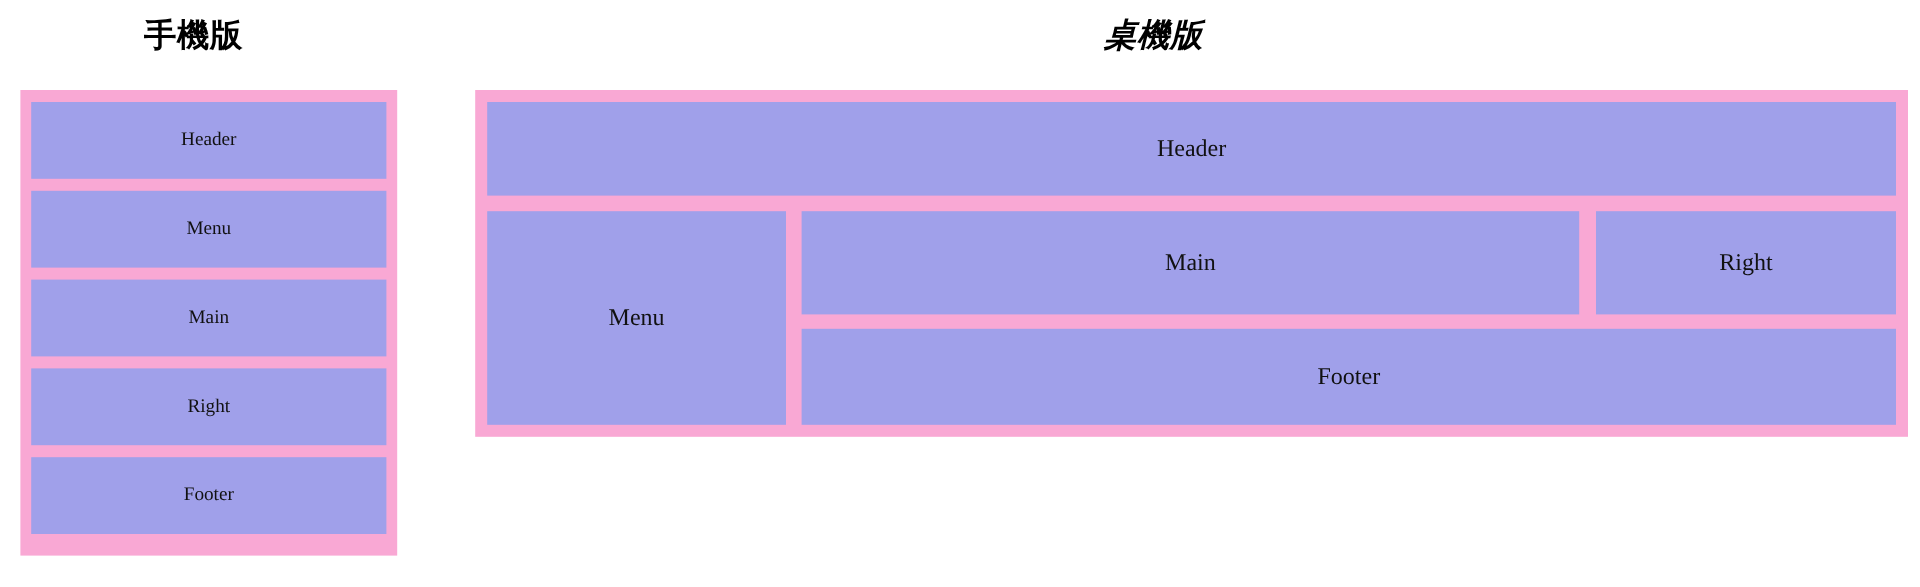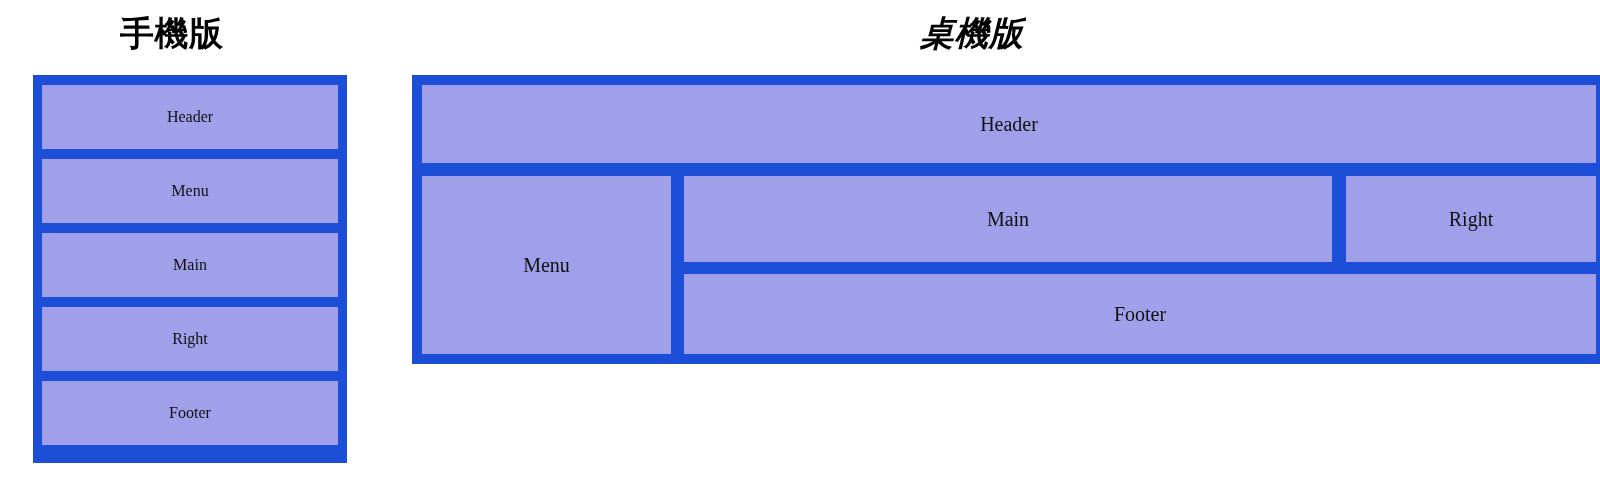--- a/index.html
+++ b/index.html
@@ -14,33 +14,32 @@
     overflow: hidden;
     font-family: "Liberation Serif", "DejaVu Serif", serif;
     position: relative;
   }
 
   
   .title {
     position: absolute;
     font-family: "Liberation Sans", "DejaVu Sans", sans-serif;
     font-weight: bold;
-    font-size: 34px;
+    font-size: 27px;
     color: #000000;
     letter-spacing: 0.5px;
     white-space: nowrap;
   }
   #title-mobile  { left: 120px; top: 11px; }
   #title-desktop { left: 920px; top: 11px; font-style: italic; }
 
   
   .pink-frame {
     position: absolute;
-    background: #1d4ed8;
-    margin-left: 16px;
+    background: #f9a8d4;
   }
   .cell {
     position: absolute;
     background: #a0a0ea;
     display: flex;
     align-items: center;
     justify-content: center;
     color: #111111;
     overflow: hidden;
   }

